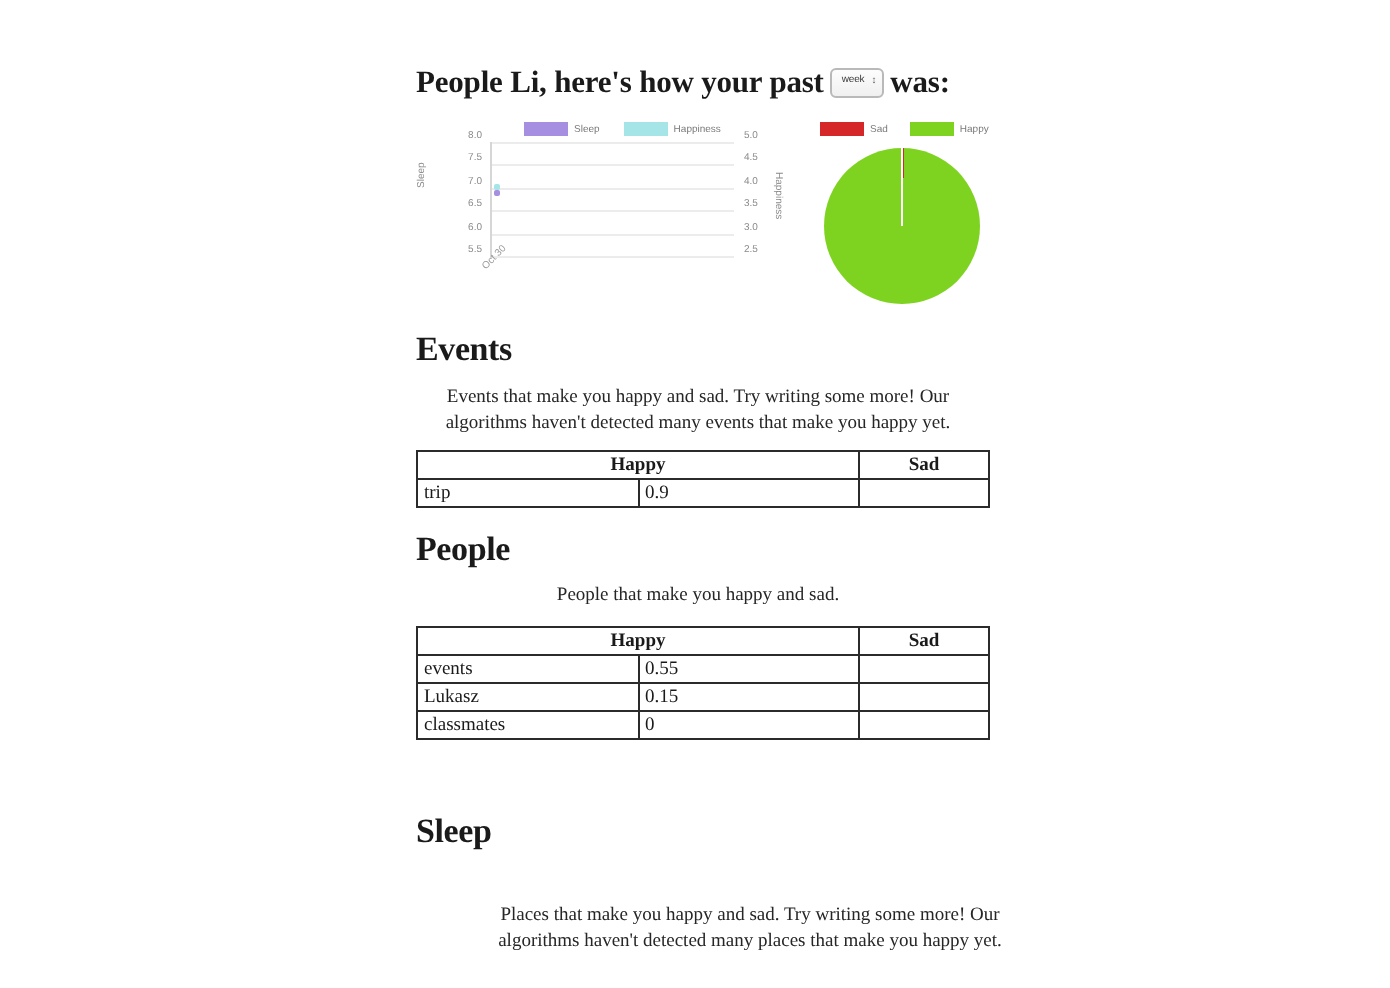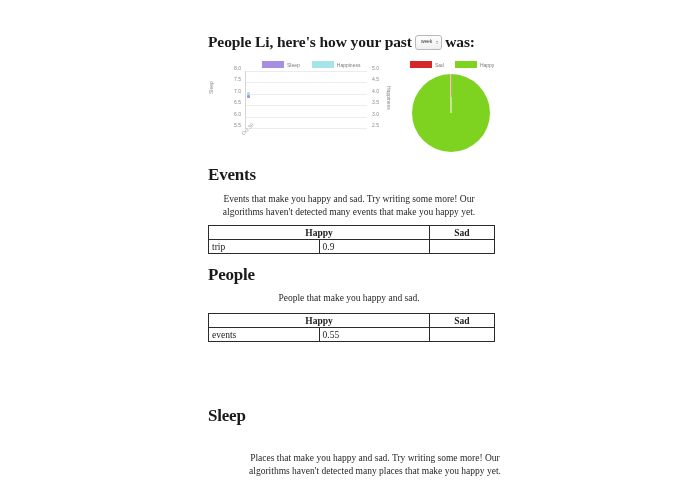--- a/index.html
+++ b/index.html
@@ -347,19 +347,29 @@
             <th colspan="2">Happy</th>
             <th class="col-sad">Sad</th>
           </tr>
         </thead>
         <tbody>
           <tr>
             <td class="col-name">events</td>
             <td class="col-score">0.55</td>
             <td class="col-sad"></td>
           </tr>
+          <tr>
+            <td class="col-name">Lukasz</td>
+            <td class="col-score">0.15</td>
+            <td class="col-sad"></td>
+          </tr>
+          <tr>
+            <td class="col-name">classmates</td>
+            <td class="col-score">0</td>
+            <td class="col-sad"></td>
+          </tr>
         </tbody>
       </table>
       <div class="section-h" style="top: 406px;">Sleep</div>
       <div class="section-p" style="top: 452px; margin-left: 26px;">Places that make you happy and sad. Try writing some more! Our algorithms haven't detected many places that make you happy yet.</div>
     </div>
 
 </div>
 
 </body></html>

